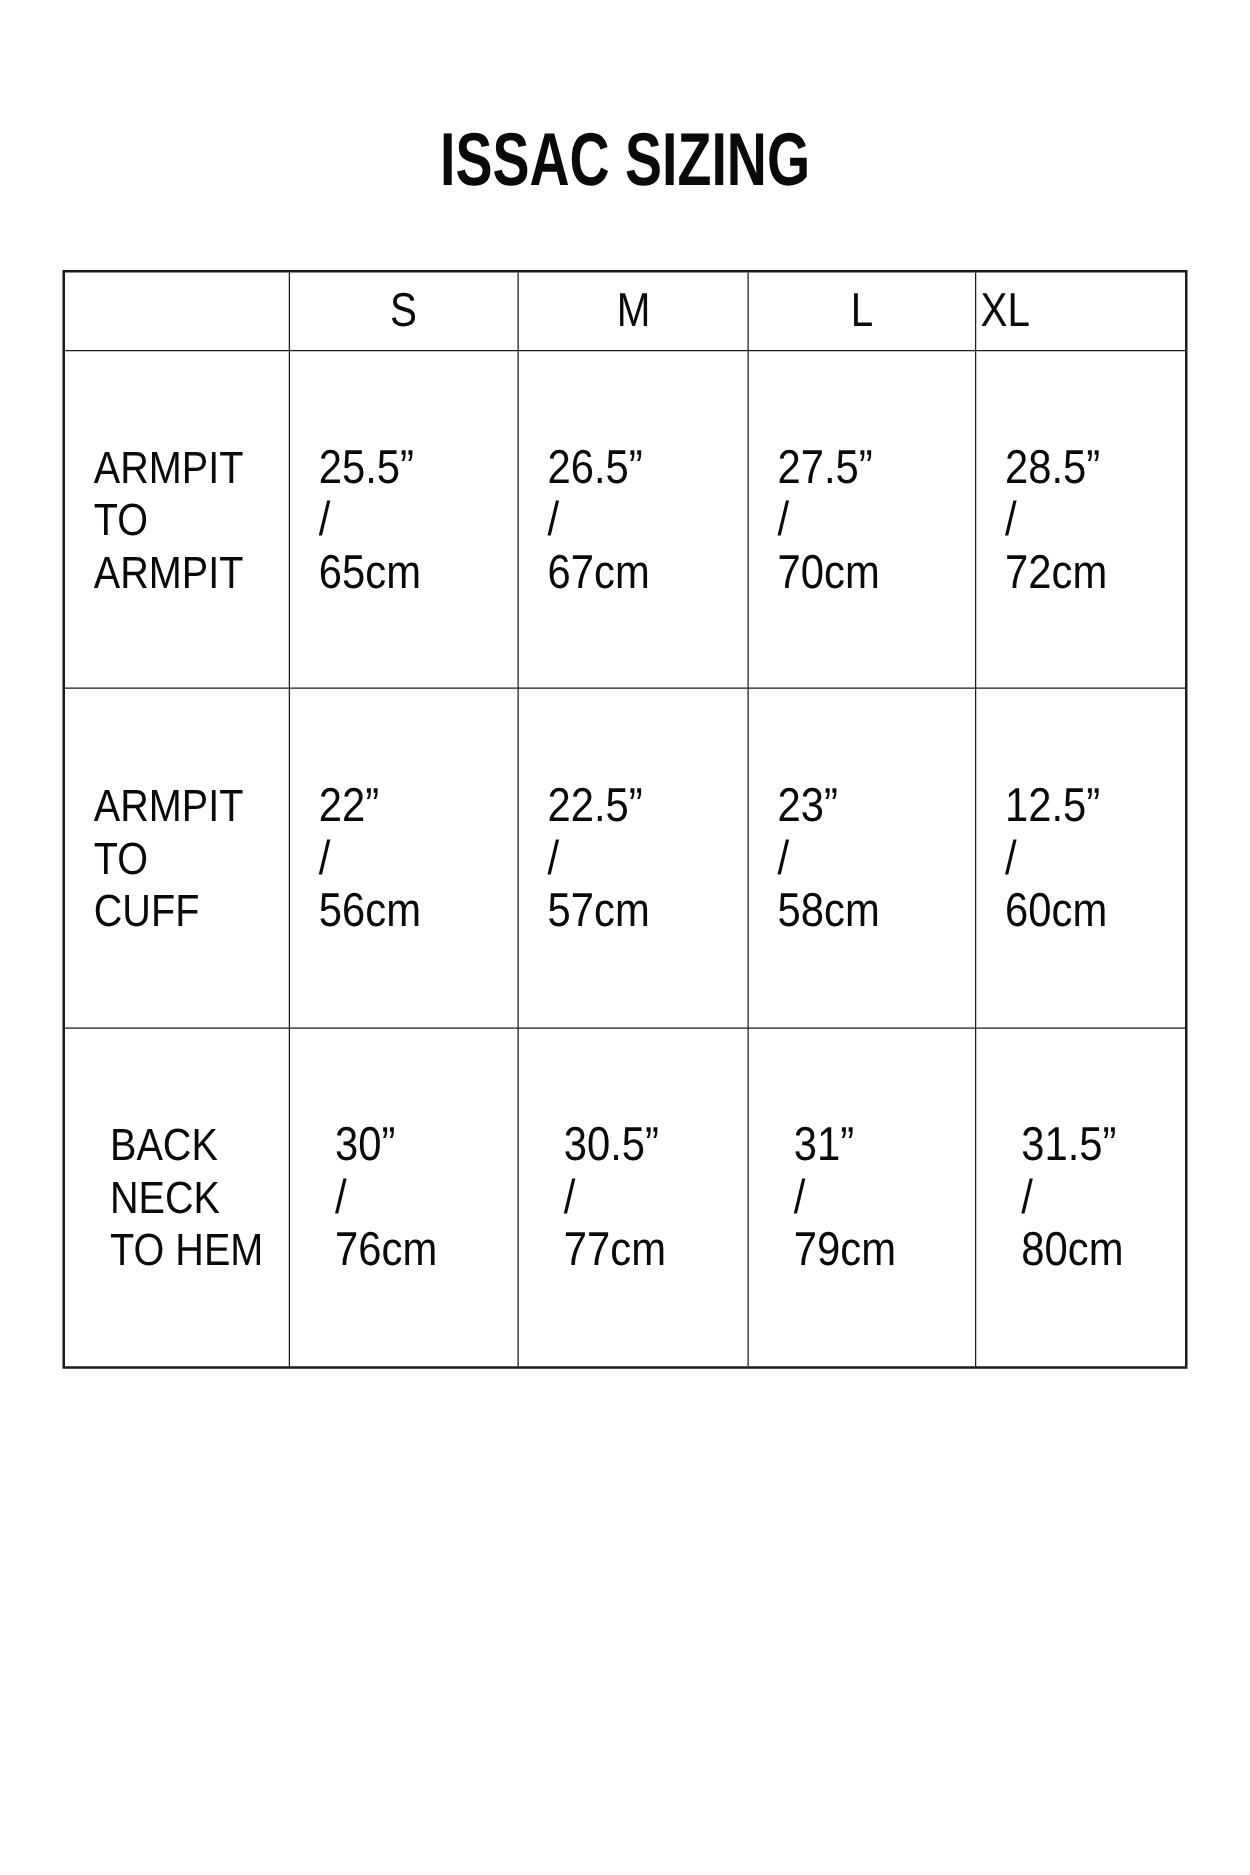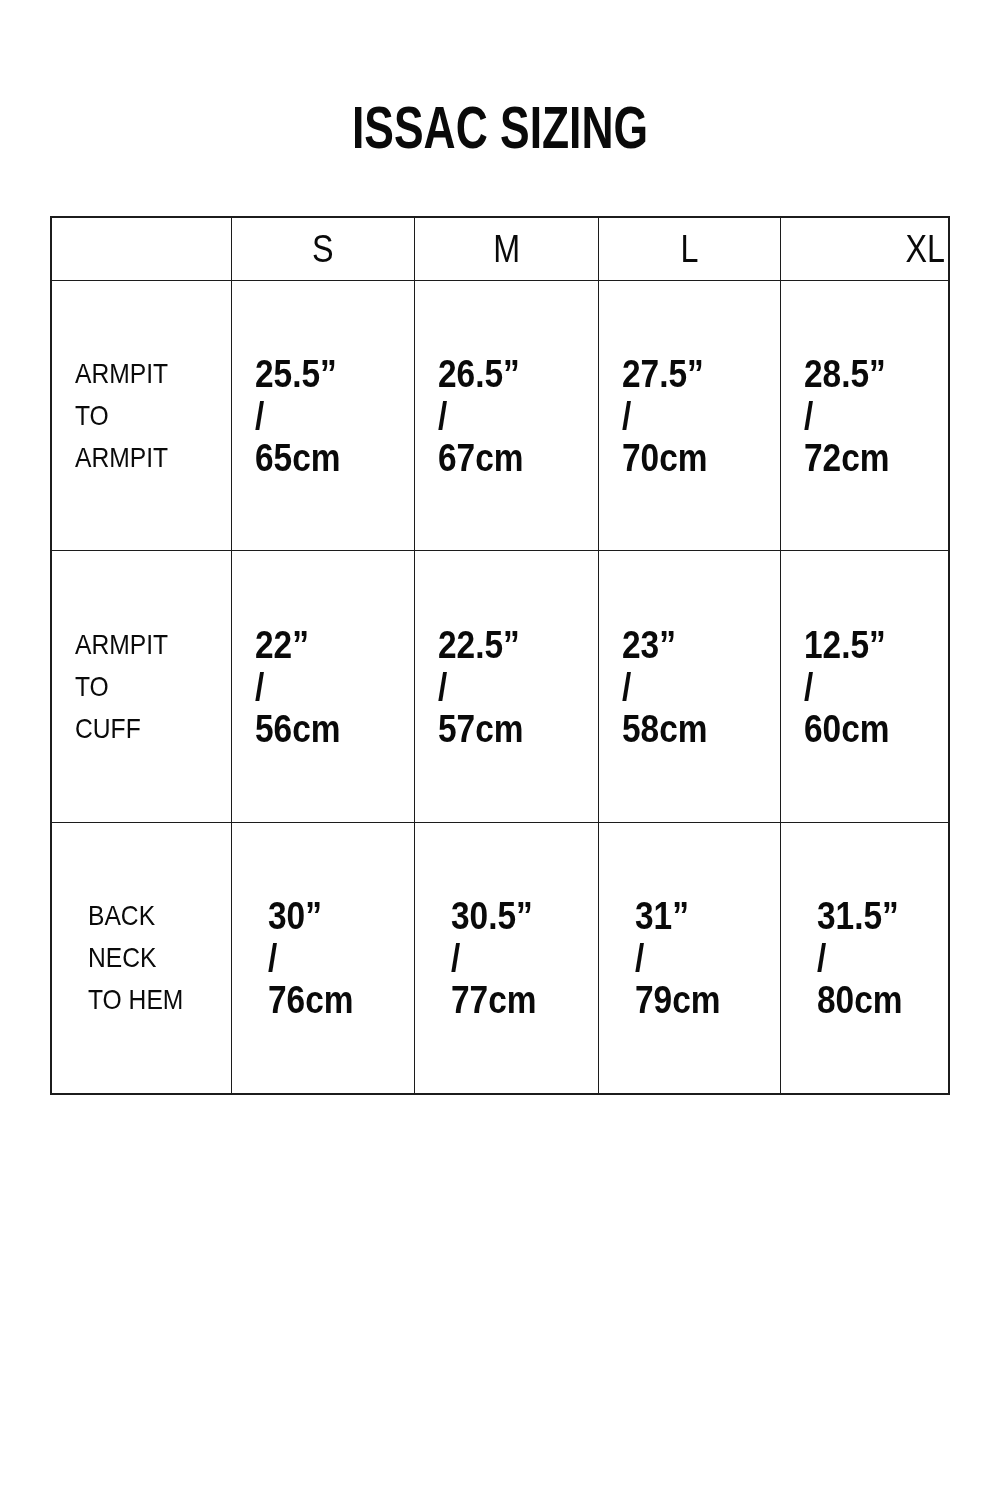--- a/index.html
+++ b/index.html
@@ -58,28 +58,27 @@
     flex-direction: row;
     font-size: 38px;
     line-height: 40px;
   }
   .head-cell .cline {
     transform: scaleX(0.85);
     transform-origin: 50% 50%;
   }
   .label-cell {
     padding-left: 23px;
-    font-size: 28px;
+    font-size: 36px;
     line-height: 42px;
   }
   .value-cell {
     padding-left: 23px;
     font-size: 38px;
     line-height: 42px;
-    font-weight: bold;
   }
   .cline {
     transform: scaleX(0.88);
     transform-origin: 0 50%;
     white-space: nowrap;
   }
 </style>
 </head>
 <body>
 
@@ -96,21 +95,21 @@
     </div>
     <div class="cell head-cell" style="justify-content:center;">
       <span class="cline">S</span>
     </div>
     <div class="cell head-cell" style="justify-content:center;">
       <span class="cline">M</span>
     </div>
     <div class="cell head-cell" style="justify-content:center;">
       <span class="cline">L</span>
     </div>
-    <div class="cell head-cell" style="justify-content:flex-end;">
+    <div class="cell head-cell" style="justify-content:flex-start;">
       <span class="cline">XL</span>
     </div>
 
     <div class="cell label-cell">
       <div class="cline">ARMPIT</div>
       <div class="cline">TO</div>
       <div class="cline">ARMPIT</div>
     </div>
     <div class="cell value-cell">
       <div class="cline">25.5”</div>

